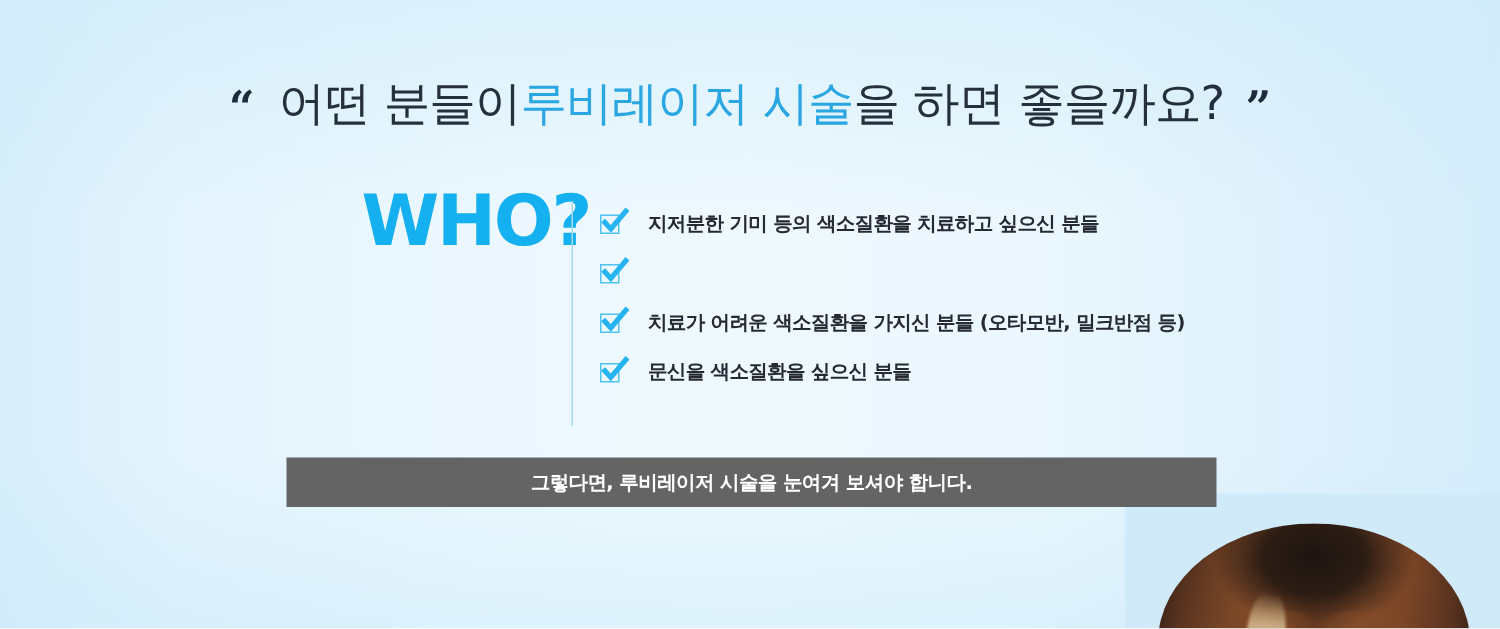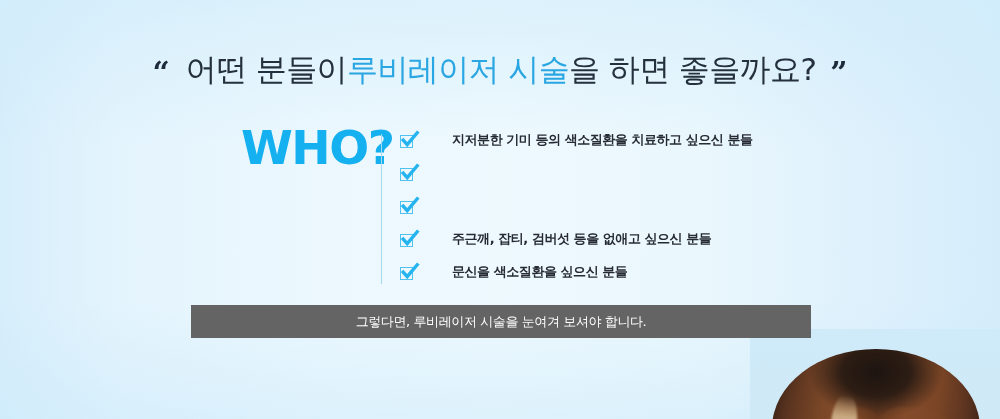--- a/index.html
+++ b/index.html
@@ -102,23 +102,22 @@
 
   
   .checklist {
     position: absolute;
     left: 400px;
     top: 133px;
     z-index: 3;
   }
   .check-row {
     display: flex;
-    align-items: flex-start;
+    align-items: center;
     height: 33px;
-    gap: 20px;
   }
   .cbox {
     position: relative;
     width: 17px;
     height: 17px;
     flex: 0 0 17px;
     margin-right: 15px;
   }
   .cbox .sq {
     position: absolute;
@@ -154,21 +153,21 @@
     width: 620px;
     height: 33px;
     background: #646464;
     display: flex;
     align-items: center;
     justify-content: center;
     z-index: 3;
   }
   .banner-text {
     font-size: 13px;
-    font-weight: 400;
+    font-weight: 700;
     color: #ffffff;
     letter-spacing: -0.4px;
     white-space: nowrap;
   }
 
   
   .model {
     position: absolute;
     right: 0;
     bottom: 0;
@@ -269,31 +268,23 @@
       </span>
     </div>
 
     <div class="check-row">
       <span class="cbox">
         <span class="sq"></span>
         <svg viewBox="0 0 19 19" xmlns="http://www.w3.org/2000/svg" aria-hidden="true">
           <path d="M3.2 9.2 L7.2 13.6 L17.2 1.8" fill="none" stroke="#25b4f0" stroke-width="3.4" stroke-linecap="square"></path>
         </svg>
       </span>
-    </div>
-
-    <div class="check-row">
-      <span class="cbox">
-        <span class="sq"></span>
-        <svg viewBox="0 0 19 19" xmlns="http://www.w3.org/2000/svg" aria-hidden="true">
-          <path d="M3.2 9.2 L7.2 13.6 L17.2 1.8" fill="none" stroke="#25b4f0" stroke-width="3.4" stroke-linecap="square"></path>
-        </svg>
-      </span>
-      <span class="item-text">주근깨, 잡티, 검버섯 등을 없애고 싶으신 분들</span>
-    </div>
+      <span class="item-text">치료가 어려운 색소질환을 가지신 분들 (오타모반, 밀크반점 등)</span>
+    </div>
+
 
     <div class="check-row">
       <span class="cbox">
         <span class="sq"></span>
         <svg viewBox="0 0 19 19" xmlns="http://www.w3.org/2000/svg" aria-hidden="true">
           <path d="M3.2 9.2 L7.2 13.6 L17.2 1.8" fill="none" stroke="#25b4f0" stroke-width="3.4" stroke-linecap="square"></path>
         </svg>
       </span>
       <span class="item-text">문신을 색소질환을 싶으신 분들</span>
     </div>

